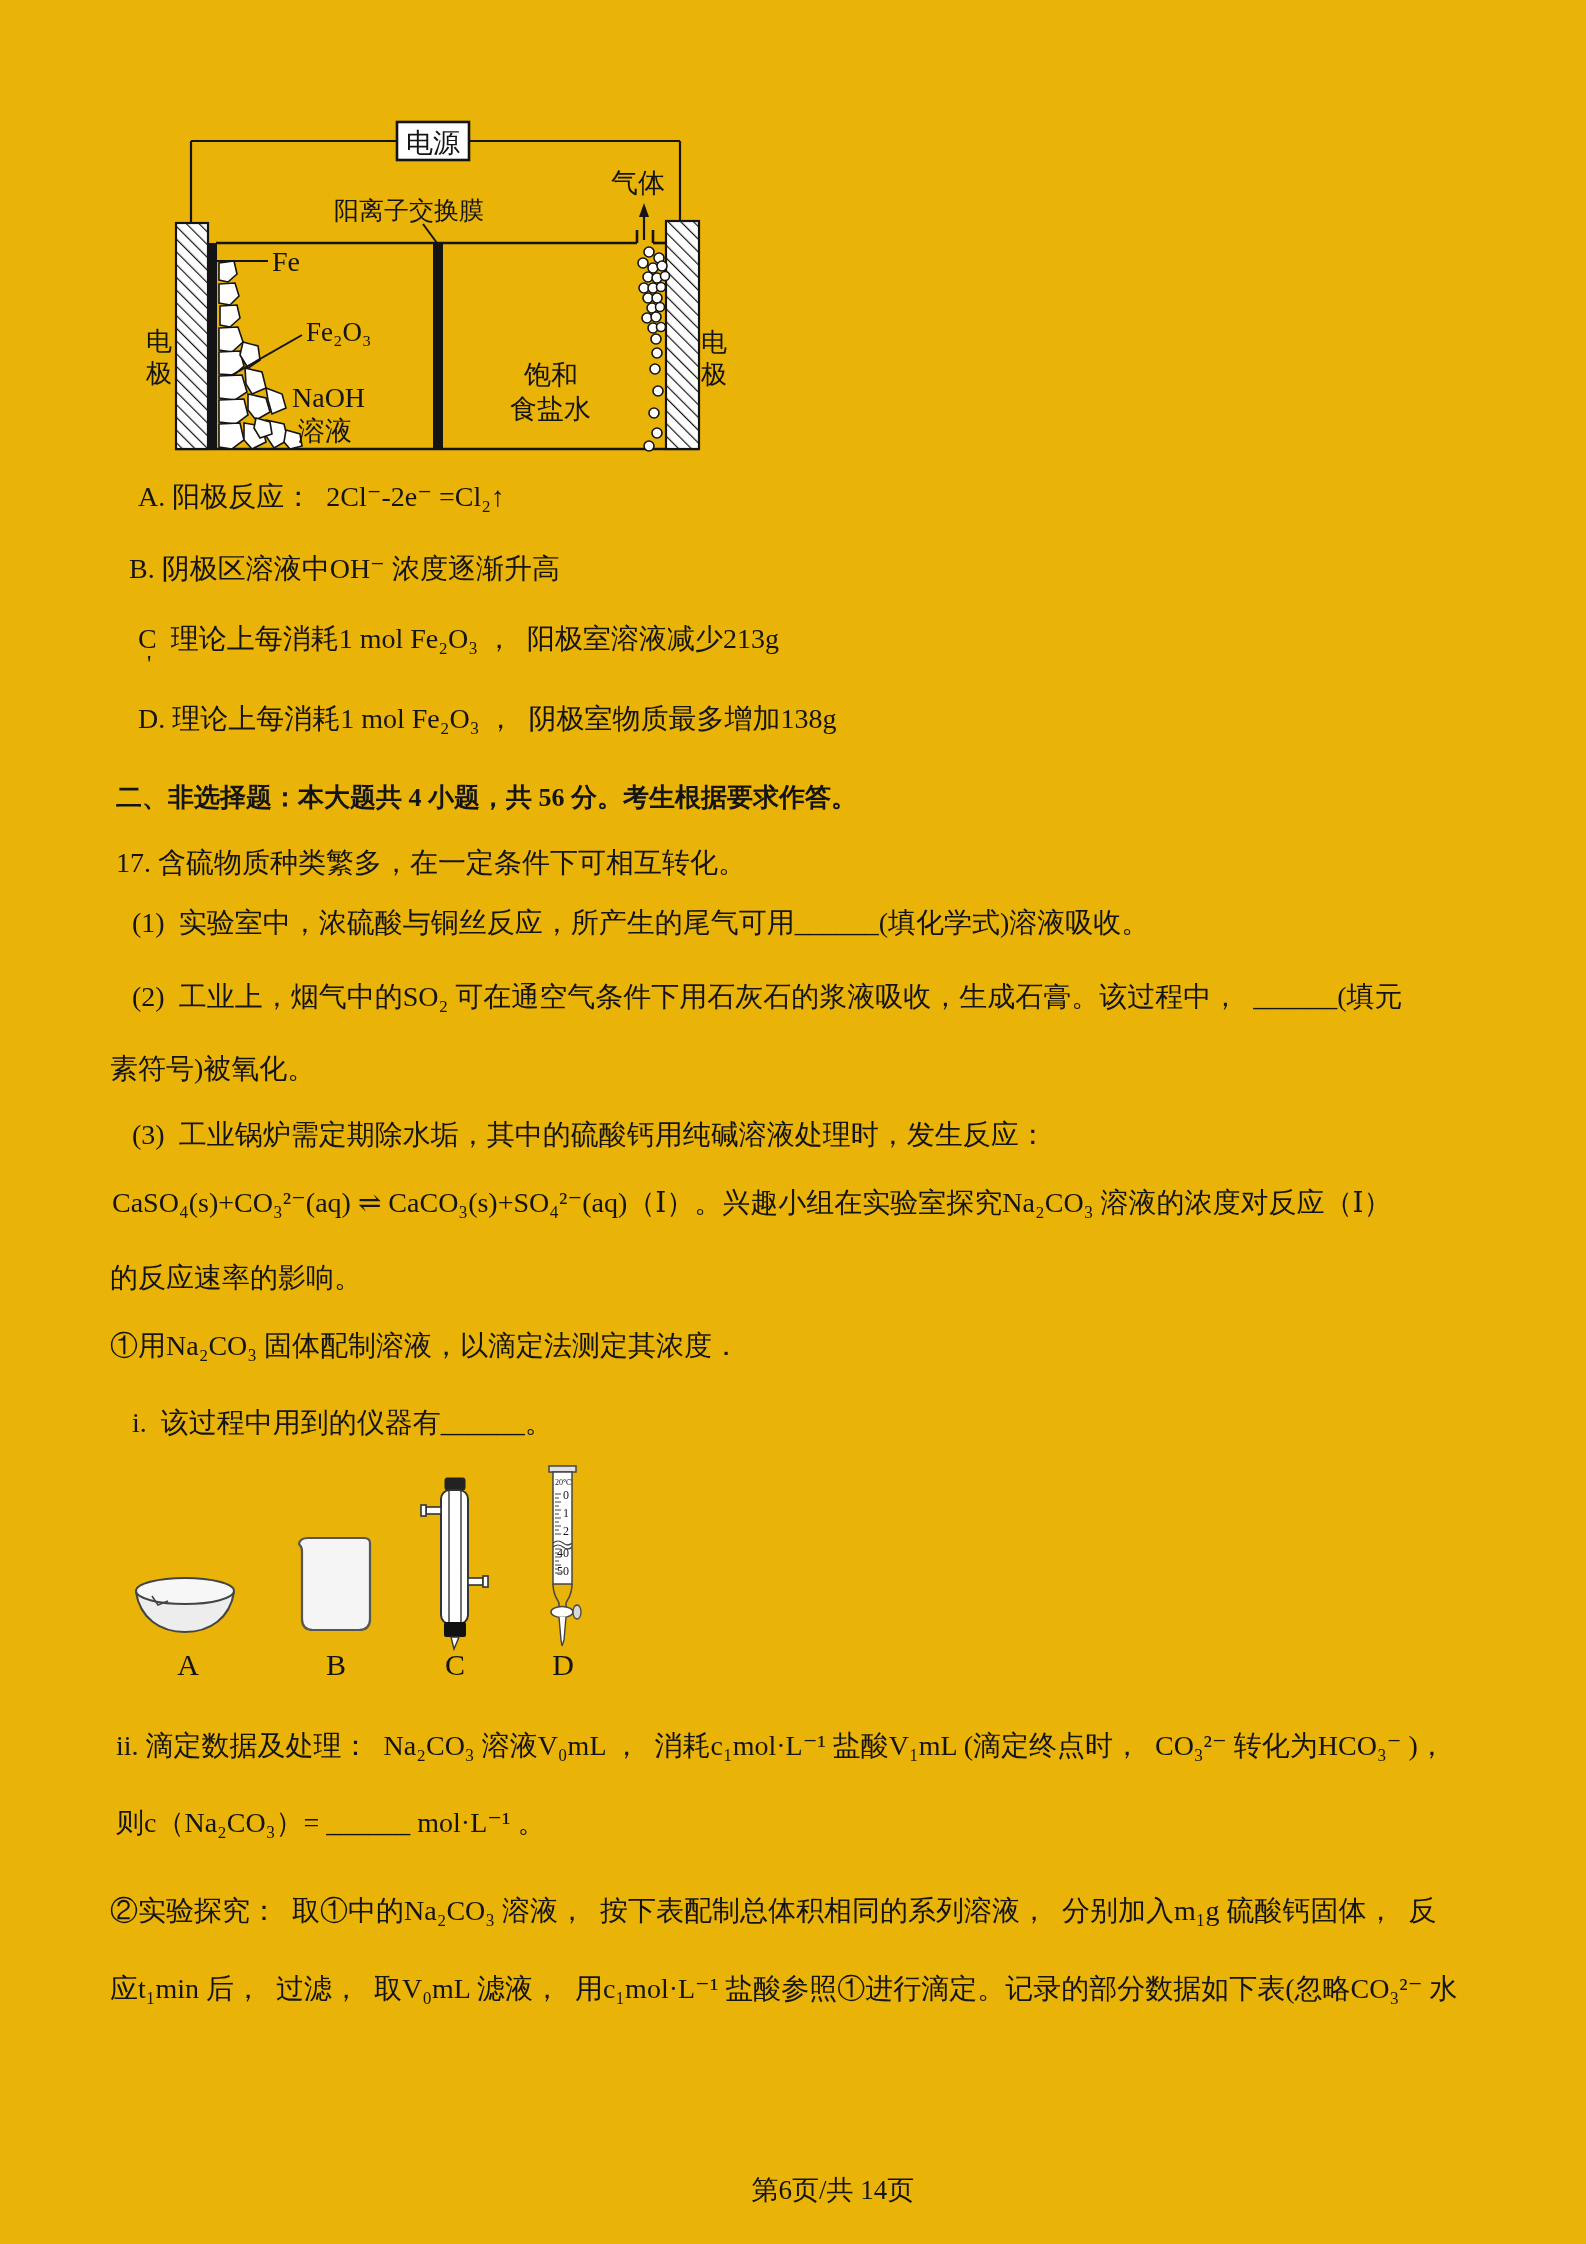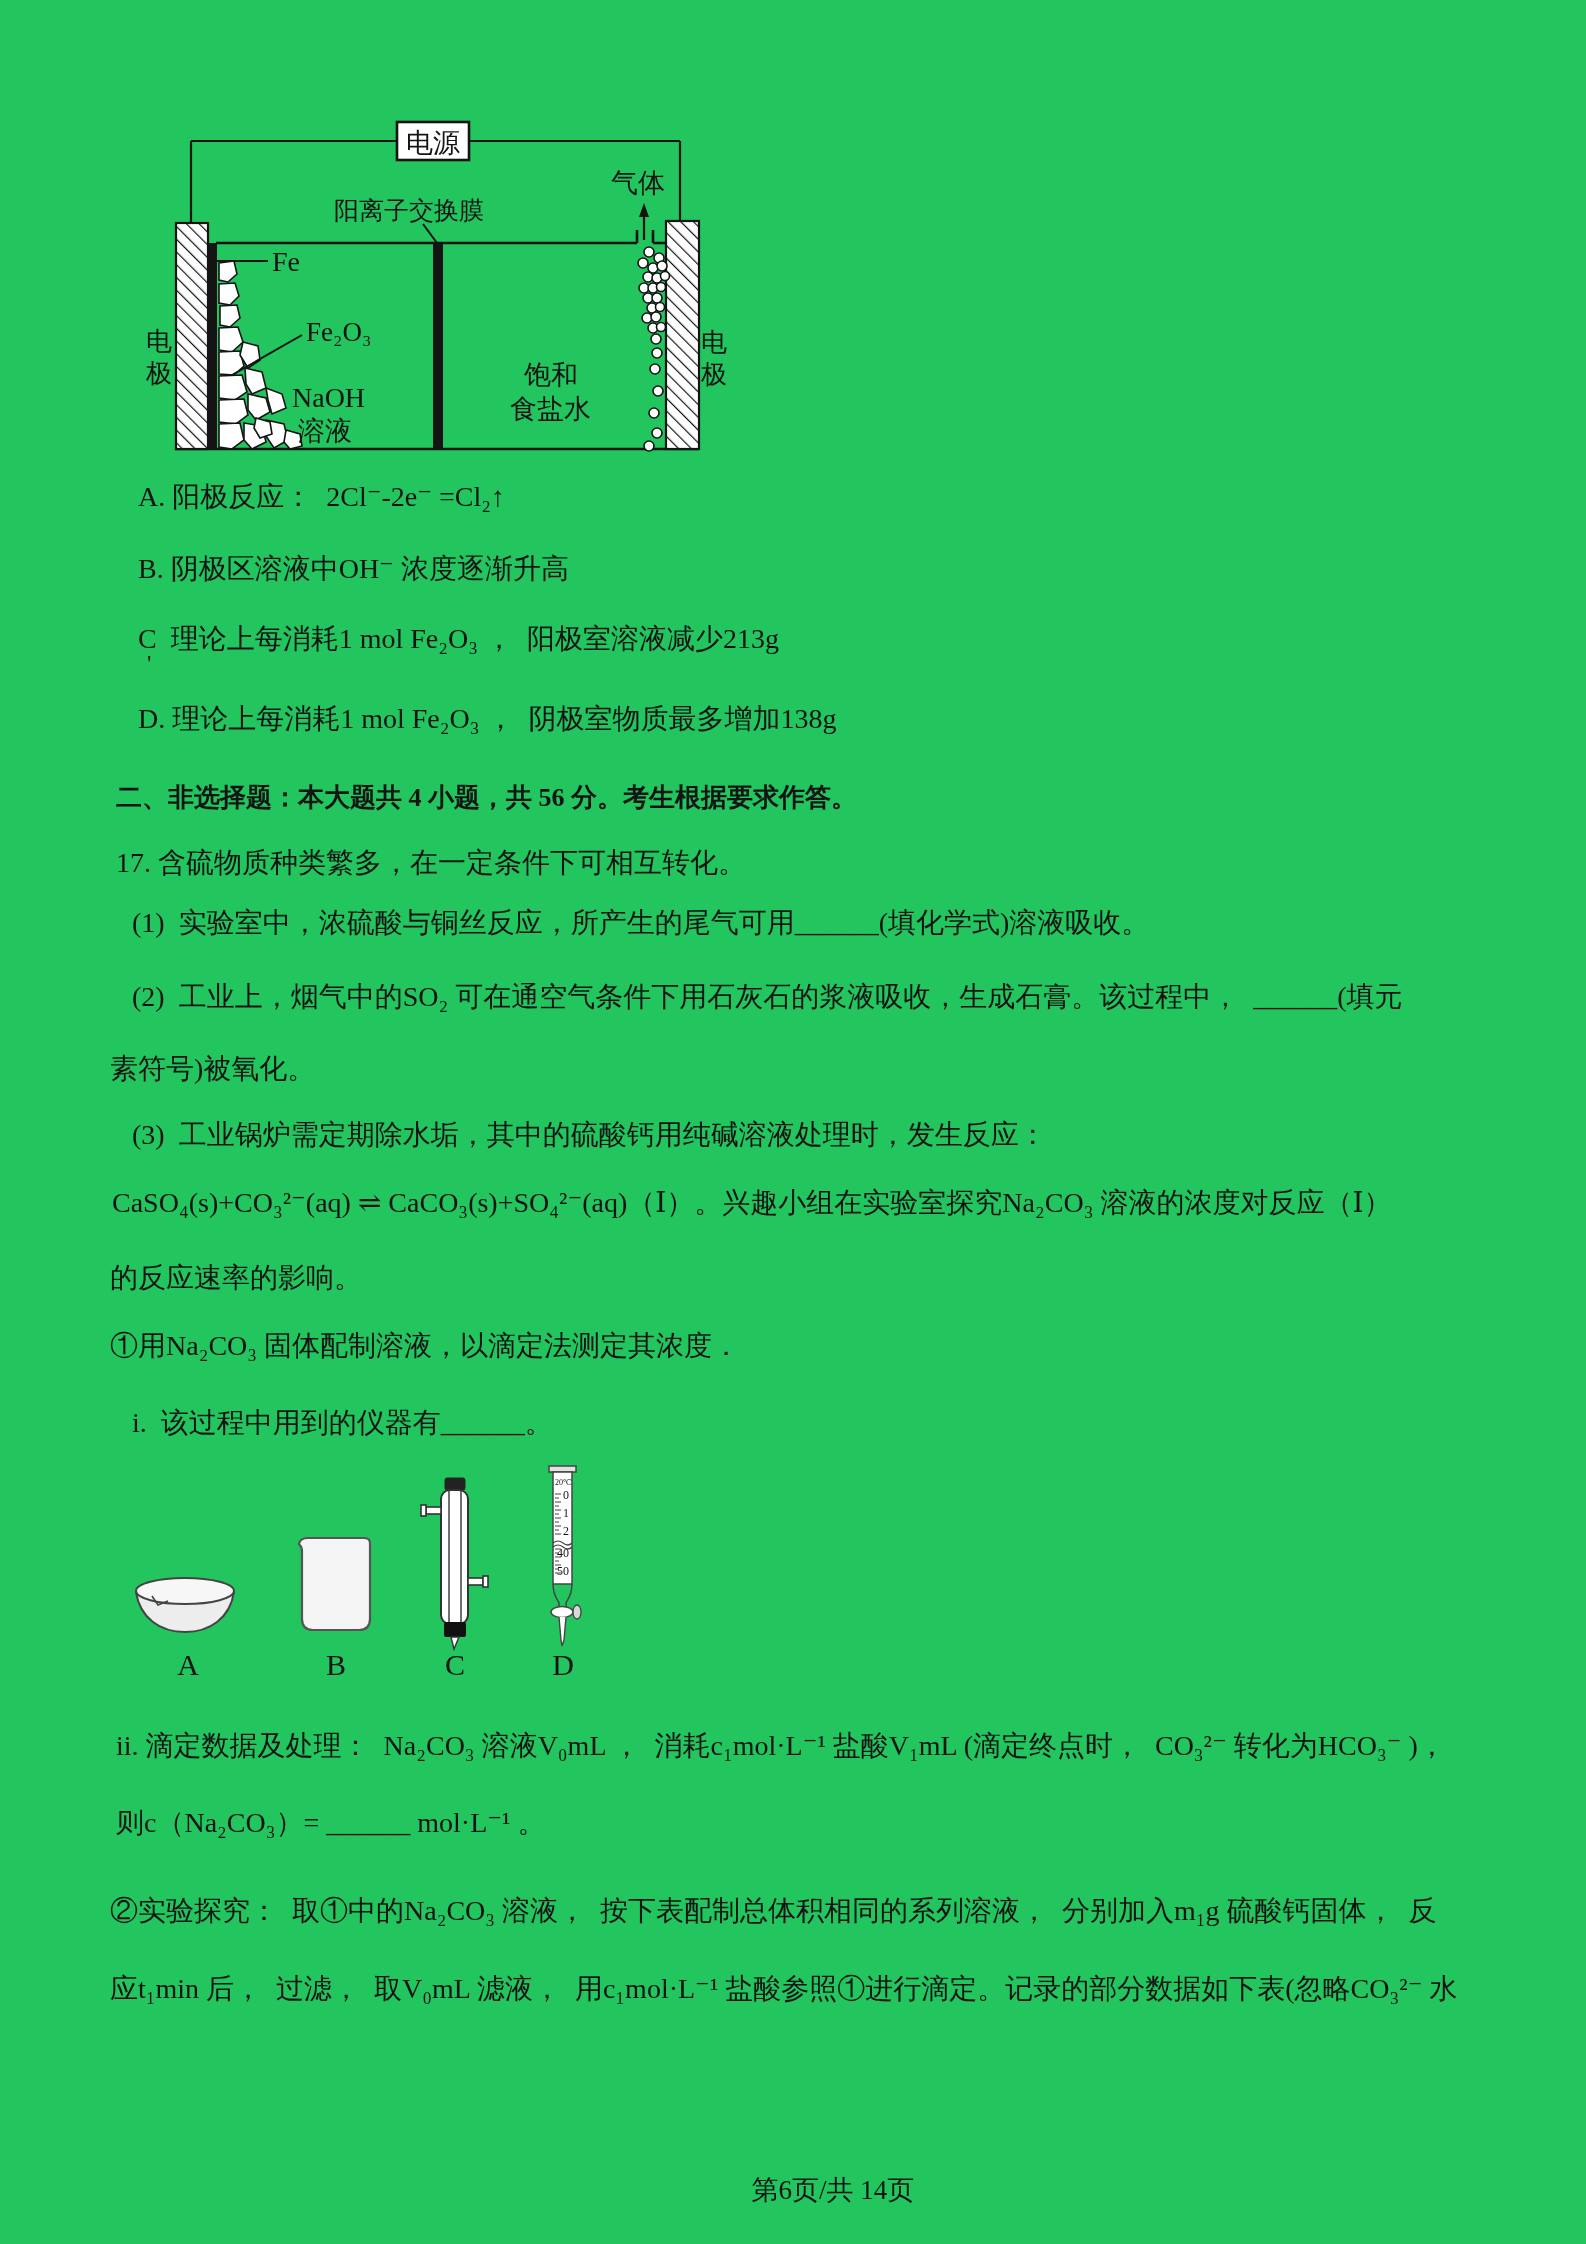--- a/index.html
+++ b/index.html
@@ -1,17 +1,17 @@
 <!DOCTYPE html>
 <html><head>
 <meta charset="utf-8">
 <style>
   html,body{margin:0;padding:0;background:#888;}
   #page{
-    position:relative;width:1586px;height:2244px;background:#22c55e;
+    position:relative;width:1586px;height:2244px;background:#eab308;
     font-family:"Liberation Serif","DejaVu Serif",serif;color:#141414;overflow:hidden;
   }
   .line{position:absolute;white-space:pre;font-size:28px;line-height:1.2;color:#141414;}
   .bold{font-weight:bold;font-size:26px;}
   .footer{position:absolute;left:0;width:1586px;text-align:center;font-size:27px;padding-left:40px;}
   svg text{font-family:"Liberation Serif","DejaVu Serif",serif;fill:#141414;}
   .small-mark{position:absolute;font-size:24px;}
 </style>
 </head>
 <body>
@@ -118,21 +118,21 @@
       <circle cx="657" cy="353" r="5"></circle>
         <circle cx="655" cy="369" r="5"></circle>
       <circle cx="658" cy="391" r="5"></circle>
         <circle cx="654" cy="413" r="5"></circle>
       <circle cx="657" cy="433" r="5"></circle>
         <circle cx="649" cy="446" r="5"></circle>
     </g>
   </svg>
 
   <div class="line" style="left:138px;top:480px">A. 阳极反应：  2Cl⁻-2e⁻ =Cl₂↑</div>
-  <div class="line" style="left:138px;top:552px">B. 阴极区溶液中OH⁻ 浓度逐渐升高</div>
+  <div class="line" style="left:129px;top:552px">B. 阴极区溶液中OH⁻ 浓度逐渐升高</div>
   <div class="line" style="left:138px;top:622px">C  理论上每消耗1 mol Fe₂O₃ ，  阳极室溶液减少213g</div>
   <div class="small-mark" style="left:147px;top:650px">'</div>
   <div class="line" style="left:138px;top:702px">D. 理论上每消耗1 mol Fe₂O₃ ，  阴极室物质最多增加138g</div>
 
   <div class="line bold" style="left:116px;top:782px">二、非选择题：本大题共 4 小题，共 56 分。考生根据要求作答。</div>
 
   <div class="line" style="left:116px;top:846px">17. 含硫物质种类繁多，在一定条件下可相互转化。</div>
   <div class="line" style="left:132px;top:906px">(1)  实验室中，浓硫酸与铜丝反应，所产生的尾气可用______(填化学式)溶液吸收。</div>
   <div class="line" style="left:132px;top:980px">(2)  工业上，烟气中的SO₂ 可在通空气条件下用石灰石的浆液吸收，生成石膏。该过程中，  ______(填元</div>
   <div class="line" style="left:110px;top:1052px">素符号)被氧化。</div>

